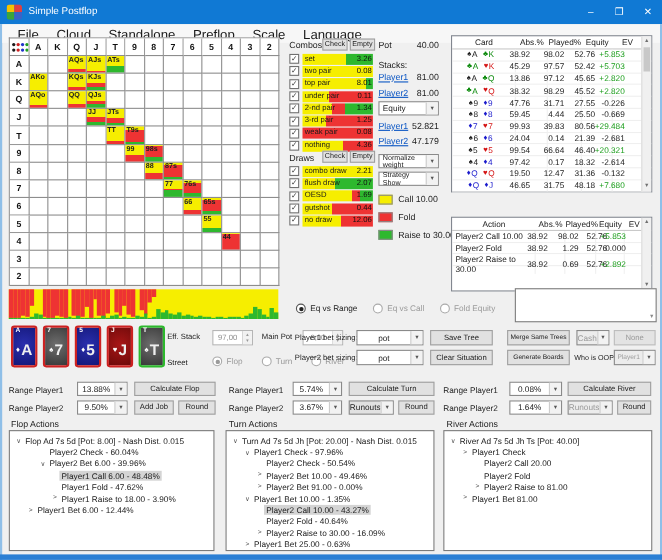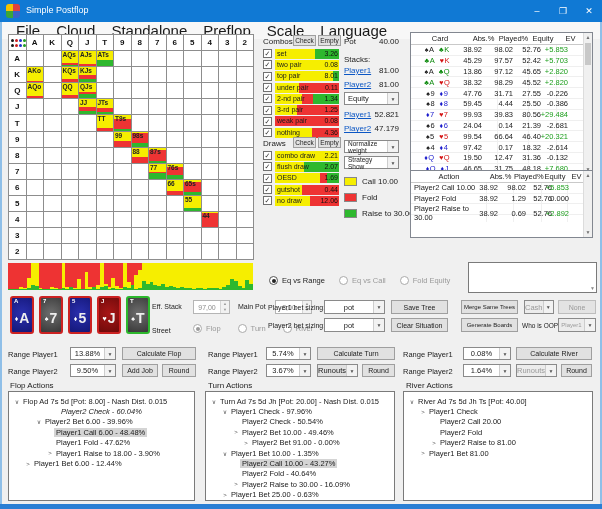--- a/index.html
+++ b/index.html
@@ -11,21 +11,21 @@
   #app-icon{position:absolute;left:6px;top:4px;width:14px;height:14px;display:grid;grid-template-columns:7px 7px;grid-template-rows:7px 7px;border-radius:3px;overflow:hidden;}
   #app-icon div{width:7px;height:7px;}
   #win-title{position:absolute;left:26px;top:5px;font-size:9px;color:#fff;}
   .winbtn{position:absolute;top:0;width:26px;height:22px;color:#fff;font-size:9px;display:flex;align-items:center;justify-content:center;}
   #btn-min{left:524px;} #btn-max{left:550px;} #btn-close{left:576px;}
   #frame-left{position:absolute;left:0;top:22px;width:2px;height:487px;background:#8fbfe8;}
   #frame-right{position:absolute;right:0;top:22px;width:2px;height:487px;background:#8fbfe8;}
   #frame-bottom{position:absolute;left:0;top:504px;width:602px;height:5px;background:#2b7fd4;}
 
   #menubar{position:absolute;left:2px;top:22px;width:598px;height:17px;background:#f7f7f7;display:flex;align-items:center;padding-left:6px;}
-  .menu-item{font-size:15px;color:#1a1a1a;padding:0 8px;}
+  .menu-item{font-size:12px;color:#1a1a1a;padding:0 8px;}
 
   
   #matrix{position:absolute;left:8px;top:34px;display:grid;grid-template-columns:repeat(14,17.5px);grid-template-rows:repeat(14,16.1px);border-left:1px solid #8d8d8d;border-top:1px solid #8d8d8d;background:#fff;}
   .mcell{border-right:1px solid #8d8d8d;border-bottom:1px solid #8d8d8d;position:relative;overflow:hidden;}
   .mhead{font-size:8px;font-weight:bold;display:flex;align-items:center;justify-content:center;background:#fff;color:#111;}
   .corner{display:flex;flex-direction:column;justify-content:center;gap:2px;padding-left:2px;}
   .dotrow{display:flex;gap:1px;}
   .dot{width:3px;height:3px;border-radius:50%;}
   .hand-label{position:absolute;left:1px;top:0;font-size:6.5px;font-weight:bold;color:#222;line-height:8px;}
 
@@ -919,21 +919,21 @@
             <div class="crank" style="color: rgb(26, 26, 26);">8</div>
           </div>
           <div class="cardpair">
             <div class="suit" style="color: rgb(26, 26, 204);">♦</div>
             <div class="crank" style="color: rgb(26, 26, 204);">8</div>
           </div>
         </div>
         <div class="td tnum">59.45</div>
         <div class="td tnum">4.44</div>
         <div class="td tnum">25.50</div>
-        <div class="td tnum">-0.386</div>
+        <div class="td tnum">-0.669</div>
       </div>
       <div class="trow" style="grid-template-columns: 58px 29px 31px 28px 27px; height: 10.8px;">
         <div class="td tleft tcenter">
           <div class="cardpair">
             <div class="suit" style="color: rgb(26, 26, 204);">♦</div>
             <div class="crank" style="color: rgb(26, 26, 204);">7</div>
           </div>
           <div class="cardpair">
             <div class="suit" style="color: rgb(212, 20, 20);">♥</div>
             <div class="crank" style="color: rgb(212, 20, 20);">7</div>
@@ -1019,21 +1019,21 @@
             <div class="crank" style="color: rgb(26, 26, 204);">J</div>
           </div>
         </div>
         <div class="td tnum">46.65</div>
         <div class="td tnum">31.75</div>
         <div class="td tnum">48.18</div>
         <div class="td tnum pos">+7.680</div>
       </div>
     </div>
 
-  <div class="tbl" id="action-table" style="left:410px;top:170px;width:183px;height:68px">
+  <div class="tbl" id="action-table" style="left:410px;top:197px;width:183px;height:68px">
     <div class="sb">
       <div class="up">▲</div>
       <div class="dn">▼</div>
     </div>
   <div class="trow thead" style="grid-template-columns: 76px 27px 28px 26px 17px;">
         <div class="th">Action</div>
         <div class="th">Abs.%</div>
         <div class="th">Played%</div>
         <div class="th">Equity</div>
         <div class="th">EV</div>
@@ -1232,21 +1232,21 @@
     <span class="arr">▼</span>
   </div>
   <div class="btn" style="left:561px;top:364px;width:31px;height:13px">Round</div>
 
   <div class="tree-title" style="left:10px;top:381px">Flop Actions</div>
   <div class="treebox" id="tree-0" style="left:8px;width:187px">
       <div class="titem" style="padding-left: 4px;">
         <div class="tarrow">∨</div>
         <div class="ttext">Flop Ad 7s 5d [Pot: 8.00] - Nash Dist. 0.015</div>
       </div>
-      <div class="titem" style="padding-left: 42px; font-style: italic;">
+      <div class="titem" style="padding-left: 26px;">
         <div class="tarrow"></div>
         <div class="ttext">Player2 Check - 60.04%</div>
       </div>
       <div class="titem" style="padding-left: 26px;">
         <div class="tarrow">∨</div>
         <div class="ttext">Player2 Bet 6.00 - 39.96%</div>
       </div>
       <div class="titem" style="padding-left: 37px;">
         <div class="tarrow"></div>
         <div class="ttext sel">Player1 Call 6.00 - 48.48%</div>
@@ -1275,21 +1275,21 @@
         <div class="ttext">Player1 Check - 97.96%</div>
       </div>
       <div class="titem" style="padding-left: 26px;">
         <div class="tarrow"></div>
         <div class="ttext">Player2 Check - 50.54%</div>
       </div>
       <div class="titem" style="padding-left: 26px;">
         <div class="tarrow">&gt;</div>
         <div class="ttext">Player2 Bet 10.00 - 49.46%</div>
       </div>
-      <div class="titem" style="padding-left: 36px;">
+      <div class="titem" style="padding-left: 26px;">
         <div class="tarrow">&gt;</div>
         <div class="ttext">Player2 Bet 91.00 - 0.00%</div>
       </div>
       <div class="titem" style="padding-left: 15px;">
         <div class="tarrow">∨</div>
         <div class="ttext">Player1 Bet 10.00 - 1.35%</div>
       </div>
       <div class="titem" style="padding-left: 26px;">
         <div class="tarrow"></div>
         <div class="ttext sel">Player2 Call 10.00 - 43.27%</div>

